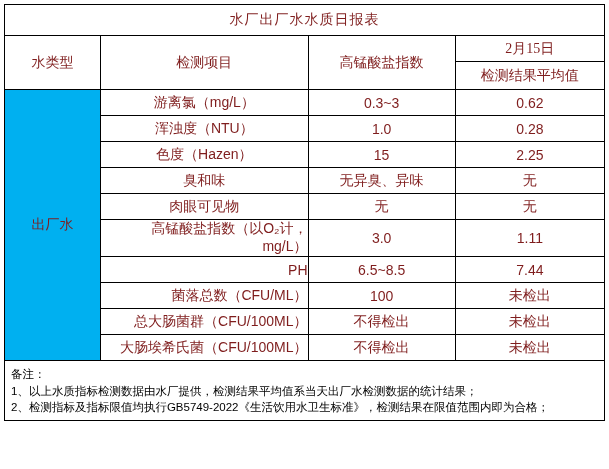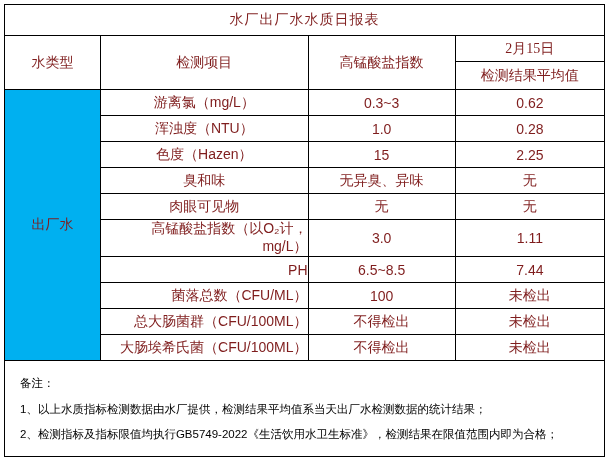--- a/index.html
+++ b/index.html
@@ -89,21 +89,21 @@
     width: 601px;
     box-sizing: border-box;
     border: 1px solid #000;
     border-top: none;
     padding: 5px 6px 4px 6px;
     font-size: 11.5px;
     line-height: 1.45;
     color: #000;
   }
   .note-wrap p {
-    margin: 9px;
+    margin: 0;
     text-align: justify;
   }
 </style>
 </head>
 <body>
 
 <div class="sheet">
 
   <table class="report">
     <colgroup>

